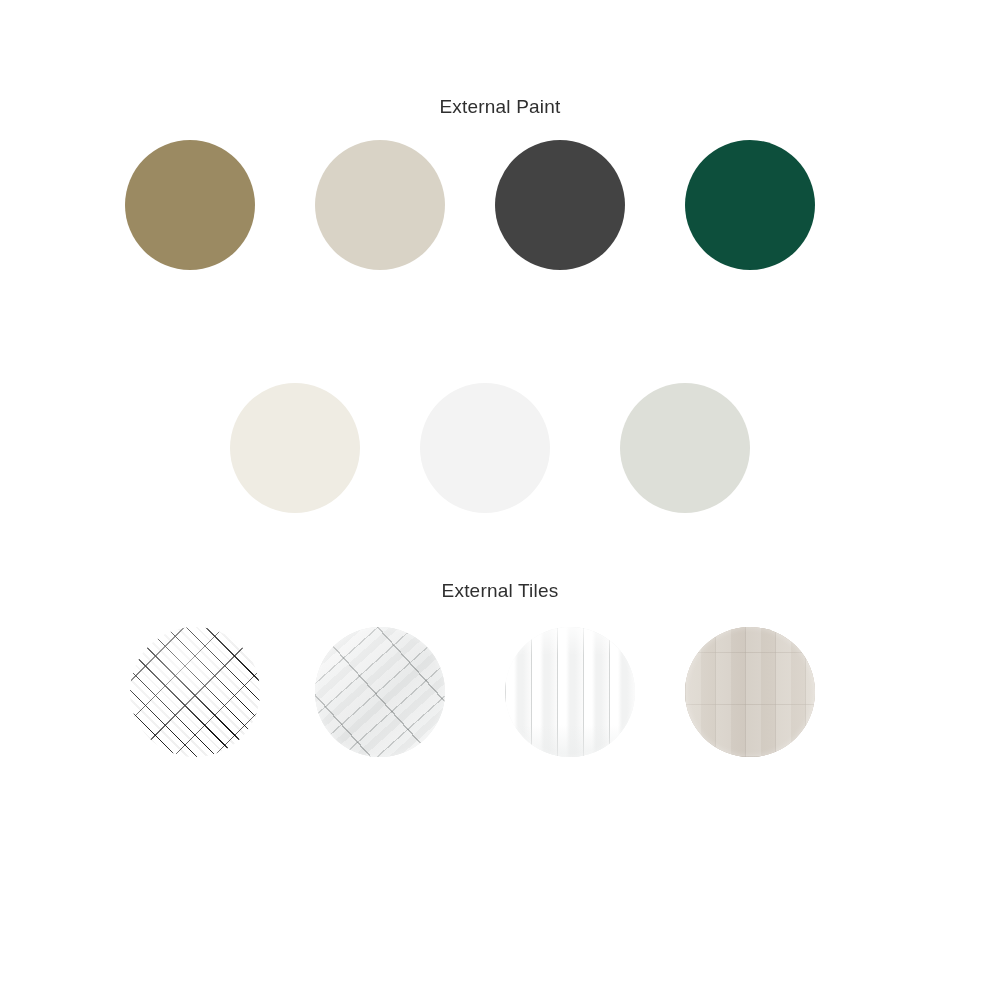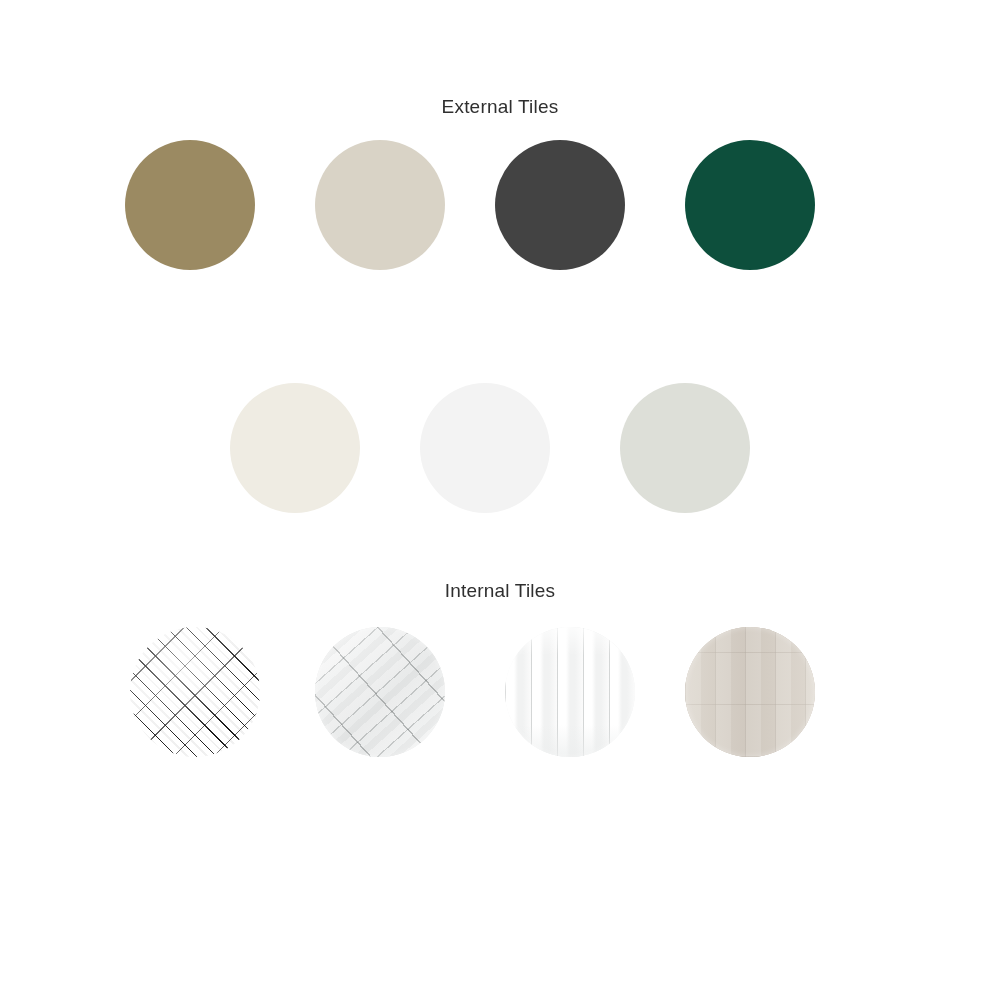--- a/index.html
+++ b/index.html
@@ -184,33 +184,33 @@
     border-radius: 50%;
     box-shadow: inset 0 0 6px rgba(255,255,255,0.35);
     pointer-events: none;
   }
 </style>
 </head>
 <body style="background: rgb(255, 255, 255);">
 
 <div class="board">
 
-  <div class="section-title" id="title-external" style="color: rgb(47, 47, 47);">External Tiles</div>
+  <div class="section-title" id="title-external" style="color: rgb(47, 47, 47);">External Paint</div>
 
   <div class="swatch ext-1" id="ext-sw-1" style="background: rgb(155, 138, 98);"></div>
   <div class="swatch ext-2" id="ext-sw-2" style="background: rgb(217, 211, 198);"></div>
   <div class="swatch ext-3" id="ext-sw-3" style="background: rgb(67, 67, 67);"></div>
   <div class="swatch ext-4" id="ext-sw-4" style="background: rgb(13, 79, 60);"></div>
 
 
   <div class="swatch int-1" id="int-sw-1" style="background: rgb(239, 236, 227);"></div>
   <div class="swatch int-2" id="int-sw-2" style="background: rgb(243, 243, 243);"></div>
   <div class="swatch int-3" id="int-sw-3" style="background: rgb(221, 223, 216);"></div>
 
-  <div class="section-title" id="title-tiles" style="color: rgb(47, 47, 47);">Internal Tiles</div>
+  <div class="section-title" id="title-tiles" style="color: rgb(47, 47, 47);">External Tiles</div>
 
   <div class="swatch tile-1">
     <div class="tex tex-herringbone-white">
       <div class="hb-a"></div>
       <div class="hb-b"></div>
       <div class="hb-mask"></div>
     </div>
     <div class="tile-soft-edge"></div>
   </div>
 

